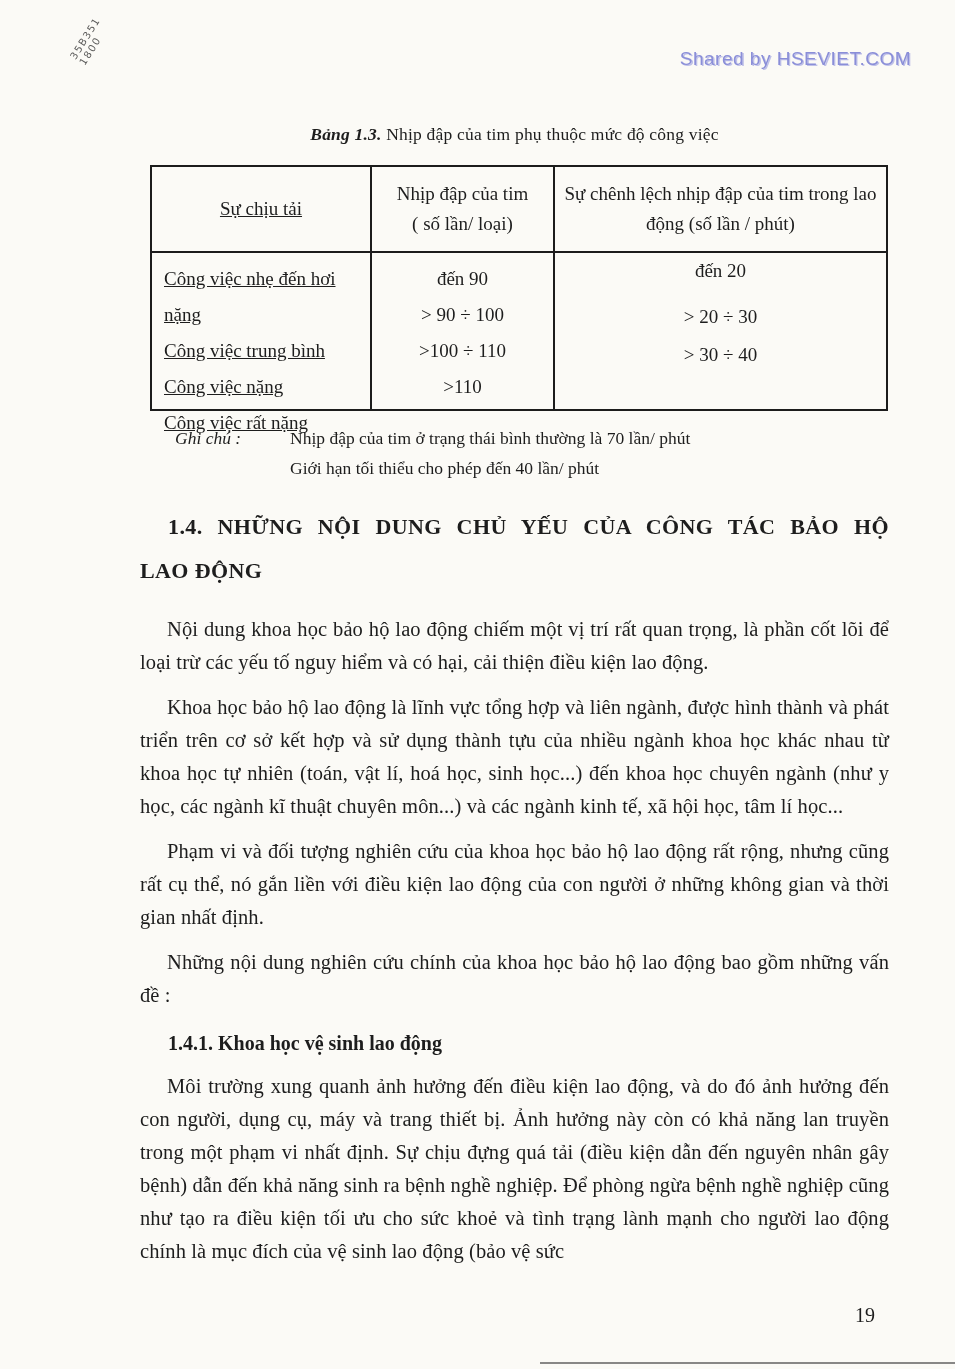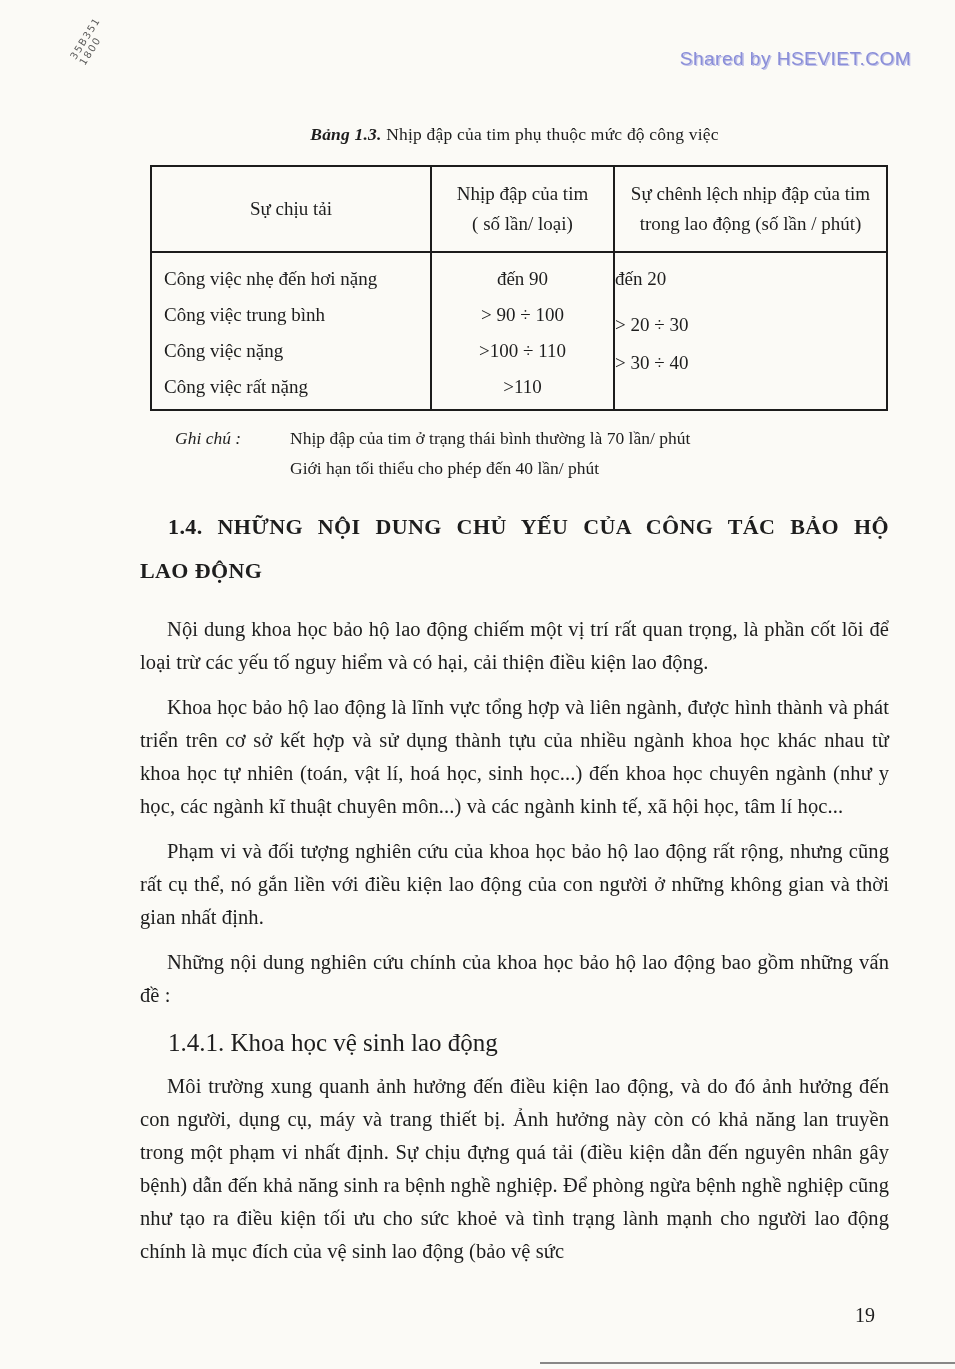--- a/index.html
+++ b/index.html
@@ -45,32 +45,32 @@
   
   .hr-table {
     margin:20px 0 0 10px;
     width:738px;
     border:2px solid #1c1c1c;
     font-size:19px;
   }
   .trow { display:flex; }
   .trow.hrow { border-bottom:2px solid #1c1c1c; min-height:82px; }
   .trow.brow { height:156px; }
-  .c1 { width:280px; border-right:2px solid #1c1c1c; }
+  .c1 { width:220px; border-right:2px solid #1c1c1c;text-decoration:underline; }
   .c2 { width:183px; border-right:2px solid #1c1c1c; }
   .c3 { flex:1; }
   .hrow .c1 { display:flex; align-items:center; justify-content:center; }
   .hrow .c2, .hrow .c3 {
     display:flex; flex-direction:column;
     align-items:center; justify-content:center;
     text-align:center; line-height:30px; padding:12px 8px;
   }
   .brow .c1 { padding:8px 6px 0 12px; line-height:36px; }
   .brow .c2 { text-align:center; padding-top:8px; line-height:36px; }
-  .brow .c3 { padding-top:8px; }
+  .brow .c3 { text-align:center; }
   .brow .c3 .v { line-height:36px; }
   .brow .c3 .v2 { margin-top:10px; }
   .brow .c3 .v3 { margin-top:2px; }
 
   
   .notes { display:flex; margin:12px 0 0 35px; font-size:17.5px; line-height:30px; }
   .notes-label { font-style:italic; width:115px; }
   .notes-lines { margin-left:0; }
 
   
@@ -89,21 +89,21 @@
     text-align:justify;
     text-indent:27px;
     margin-top:12px;
     letter-spacing:.1px;
   }
   .para.first { margin-top:20px; }
 
   .sub-heading {
     margin-top:16px;
     margin-left:28px;
-    font-size:25px; font-weight:normal;
+    font-size:20px; font-weight:bold;
     line-height:30px;
   }
 
   .page-number {
     position:absolute;
     right:80px; bottom:42px;
     font-size:20px;
   }
 
   .scan-line {

